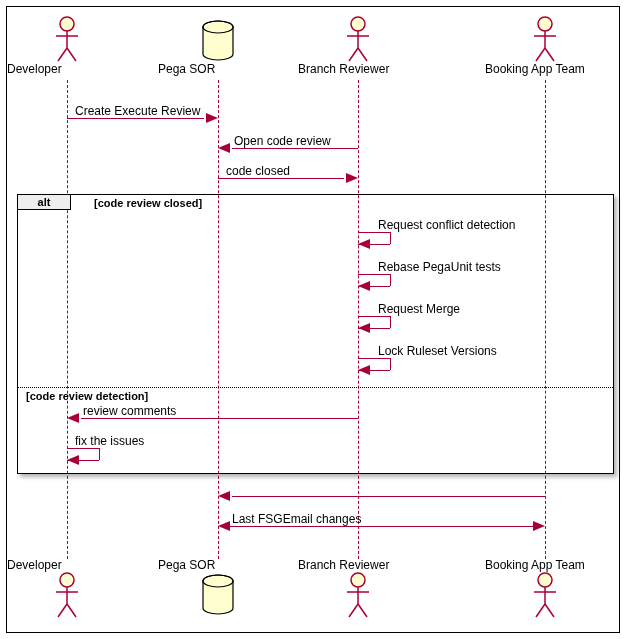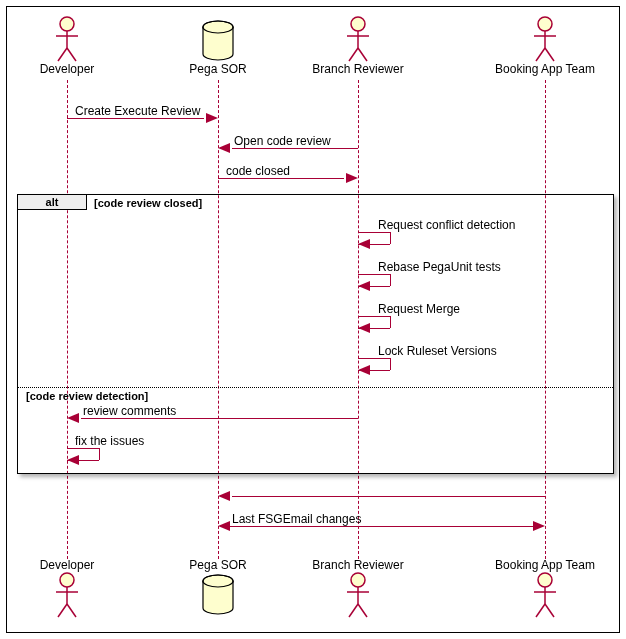--- a/index.html
+++ b/index.html
@@ -1,33 +1,33 @@
 <!DOCTYPE html>
 <html><head>
 <meta charset="utf-8">
 <style>
 body{margin:0;font-family:sans-serif;font-size:12px;background:#fff;width:626px;height:639px;position:relative}
 .frame{position:absolute;left:6px;top:6px;right:6px;bottom:6px;border:1.5px solid #000}
-.actor{position:absolute;text-align:center;width:120px}
+.actor{position:absolute;width:120px}
 .actor svg{display:block;margin:0 auto}
 .dbshape{position:absolute}
 .lifeline{position:absolute;width:0;border-left:1px dashed #a80036;top:80px;bottom:80px}
 .msg{position:absolute;height:16px;white-space:nowrap}
 .msg-text{position:absolute;top:-14px;left:0}
 .msg-line{position:absolute;top:0;height:0;border-top:1px solid #a80036;left:0;right:14px}
 .msg-head{position:absolute;right:0;top:-5px}
 .msg-head-l{position:absolute;left:0;top:-5px}
 .self{position:absolute}
 .self-text{position:absolute;left:20px;top:-14px;white-space:nowrap}
 .self-line1{position:absolute;left:0;top:0;width:32px;height:0;border-top:1px solid #a80036}
 .self-line2{position:absolute;left:32px;top:0;width:0;height:12px;border-left:1px solid #a80036}
 .self-line3{position:absolute;left:0;top:12px;width:32px;height:0;border-top:1px solid #a80036}
 .self-head{position:absolute;left:0;top:7px}
 .altbox{position:absolute;border:1.5px solid #000;background:rgba(255,255,255,0)}
-.alt-tab{position:absolute;left:0;top:0;background:#eee;border:1px solid #000;border-top:none;border-left:none;padding:1px 16px;font-weight:bold;font-size:11px;min-width:36px;text-align:center}
+.alt-tab{position:absolute;left:0;top:0;background:#eee;border:1px solid #000;border-top:none;border-left:none;padding:1px 8px;font-weight:bold;font-size:11px;min-width:36px;text-align:center}
 .alt-guard{position:absolute;font-weight:bold;font-size:11px}
 .alt-sep{position:absolute;left:0;right:0;height:0;border-top:1px dotted #000}
 .bidir{position:absolute}
 .bidir-text{position:absolute;top:-14px;left:0}
 .bidir-line{position:absolute;top:0;left:10px;right:10px;height:0;border-top:1px solid #a80036}
 </style>
 </head>
 <body>
 
 <div class="frame"></div>

